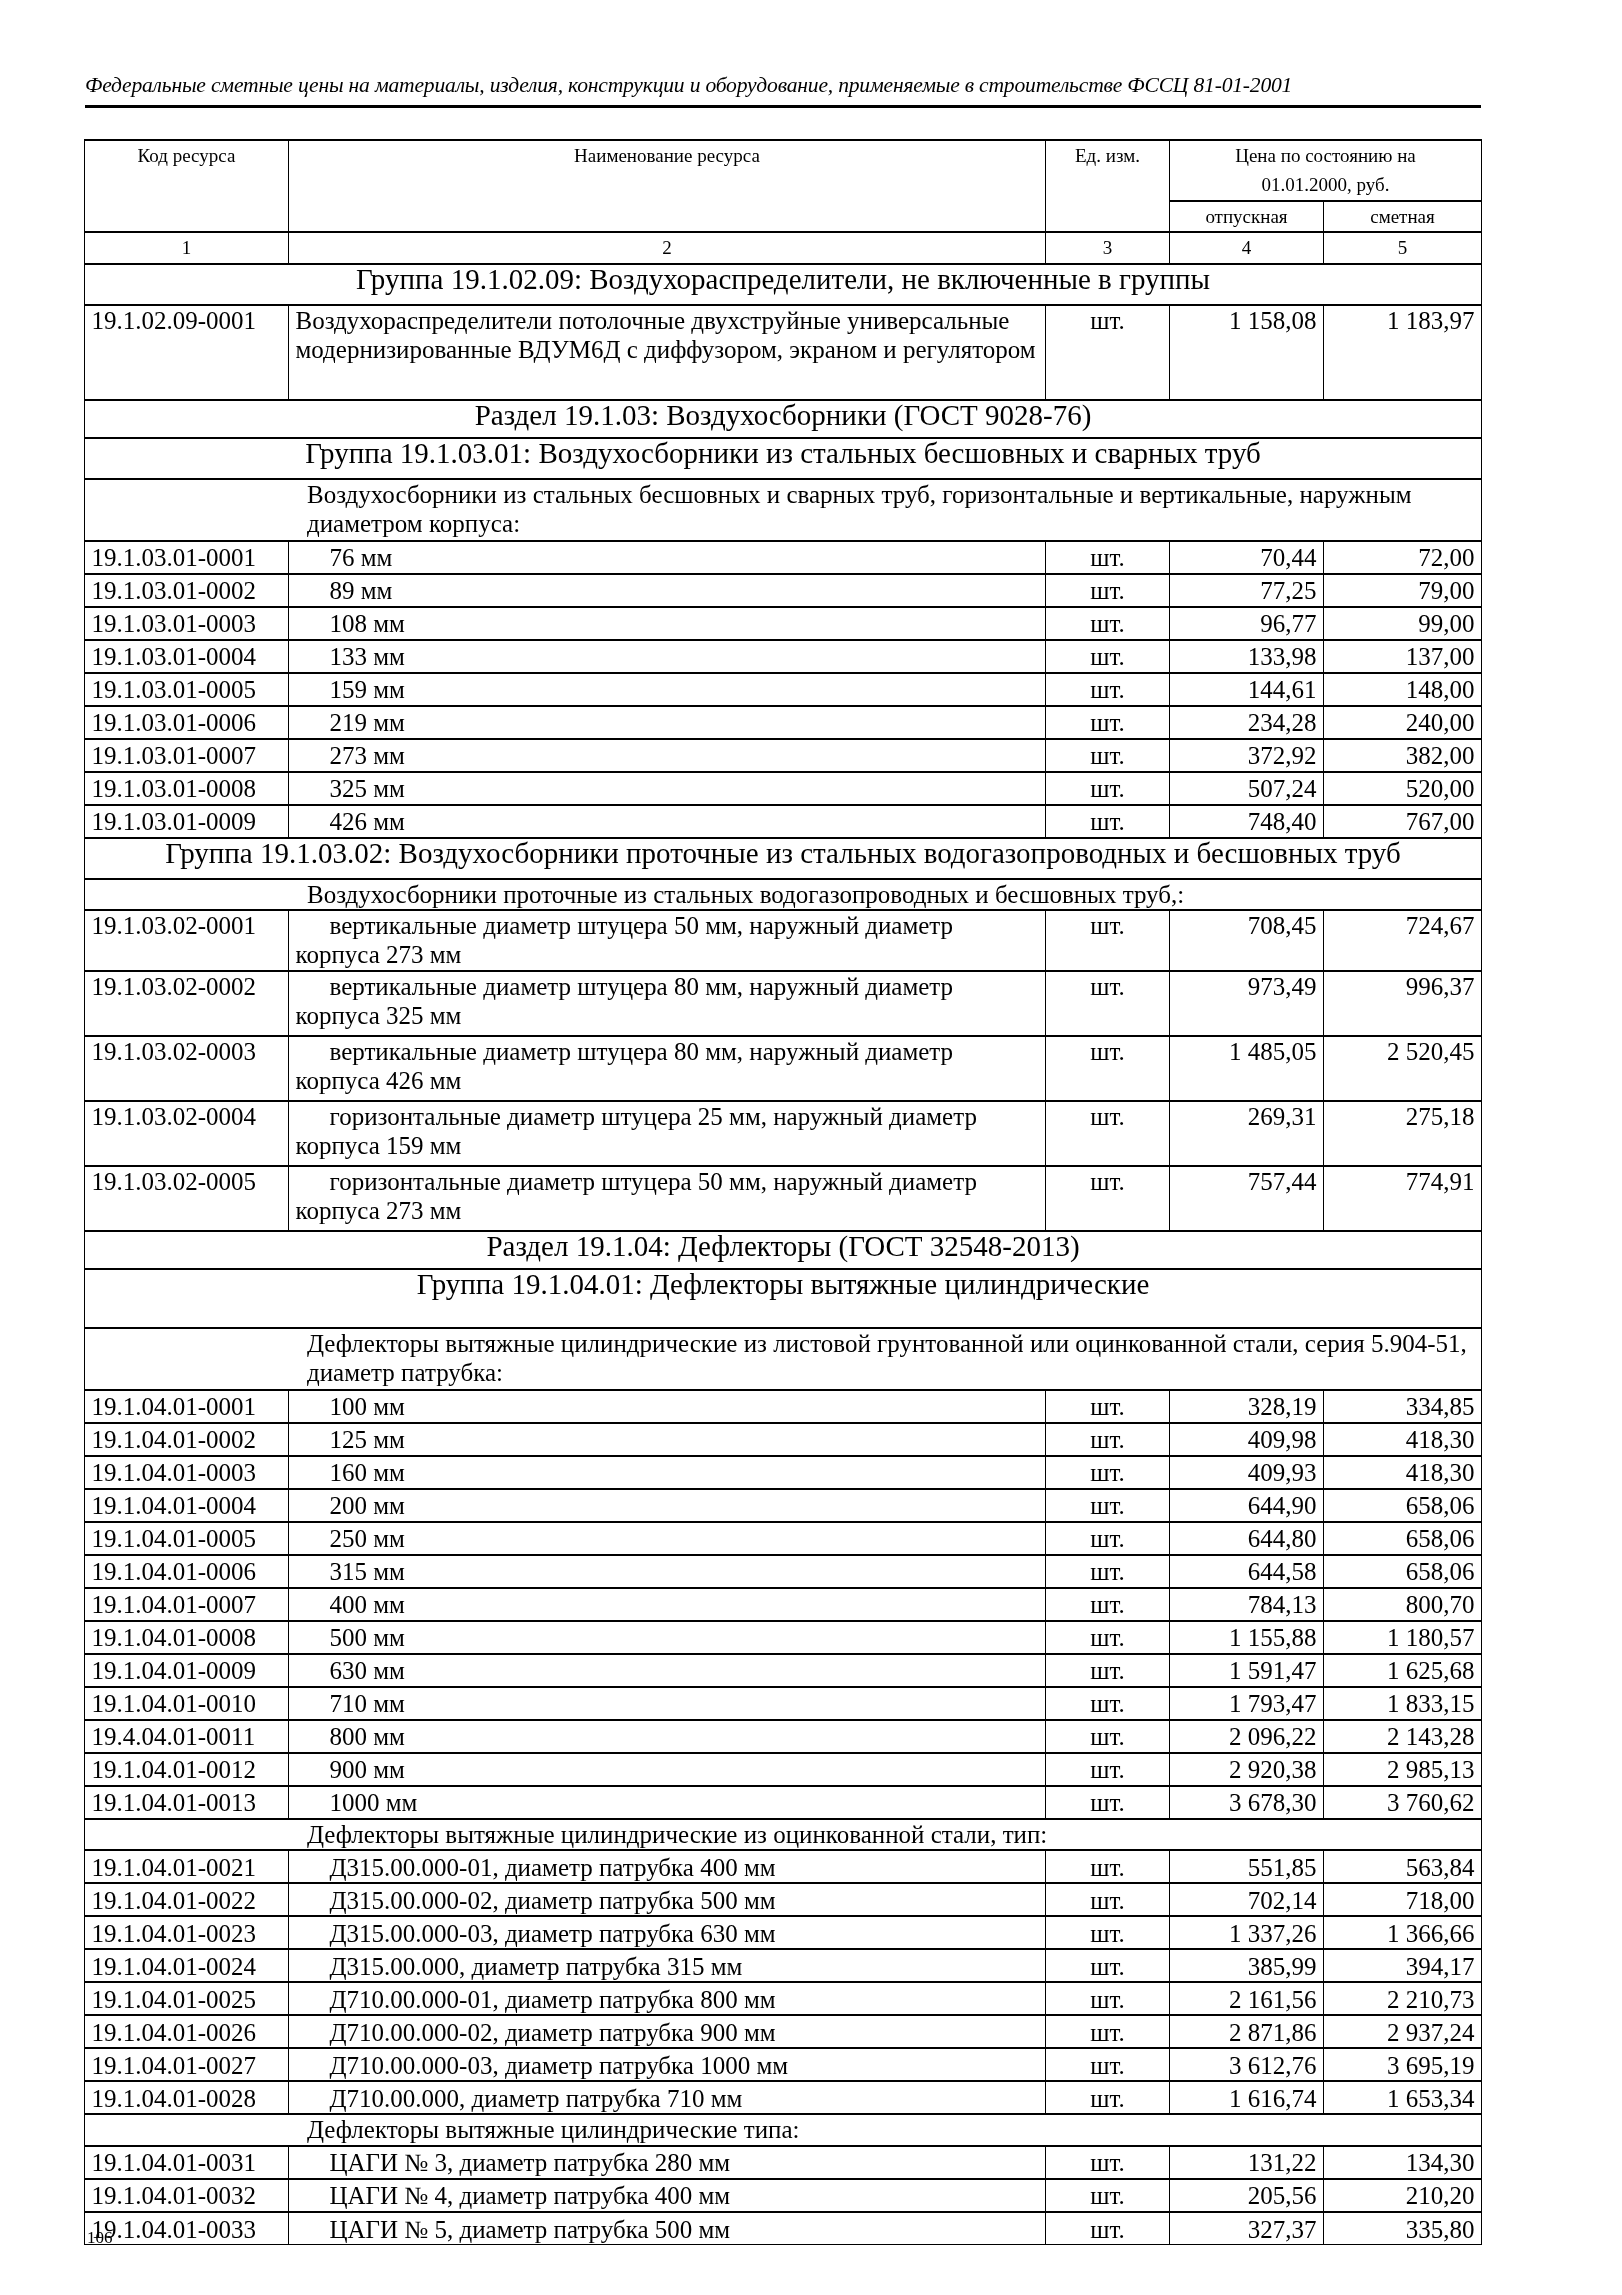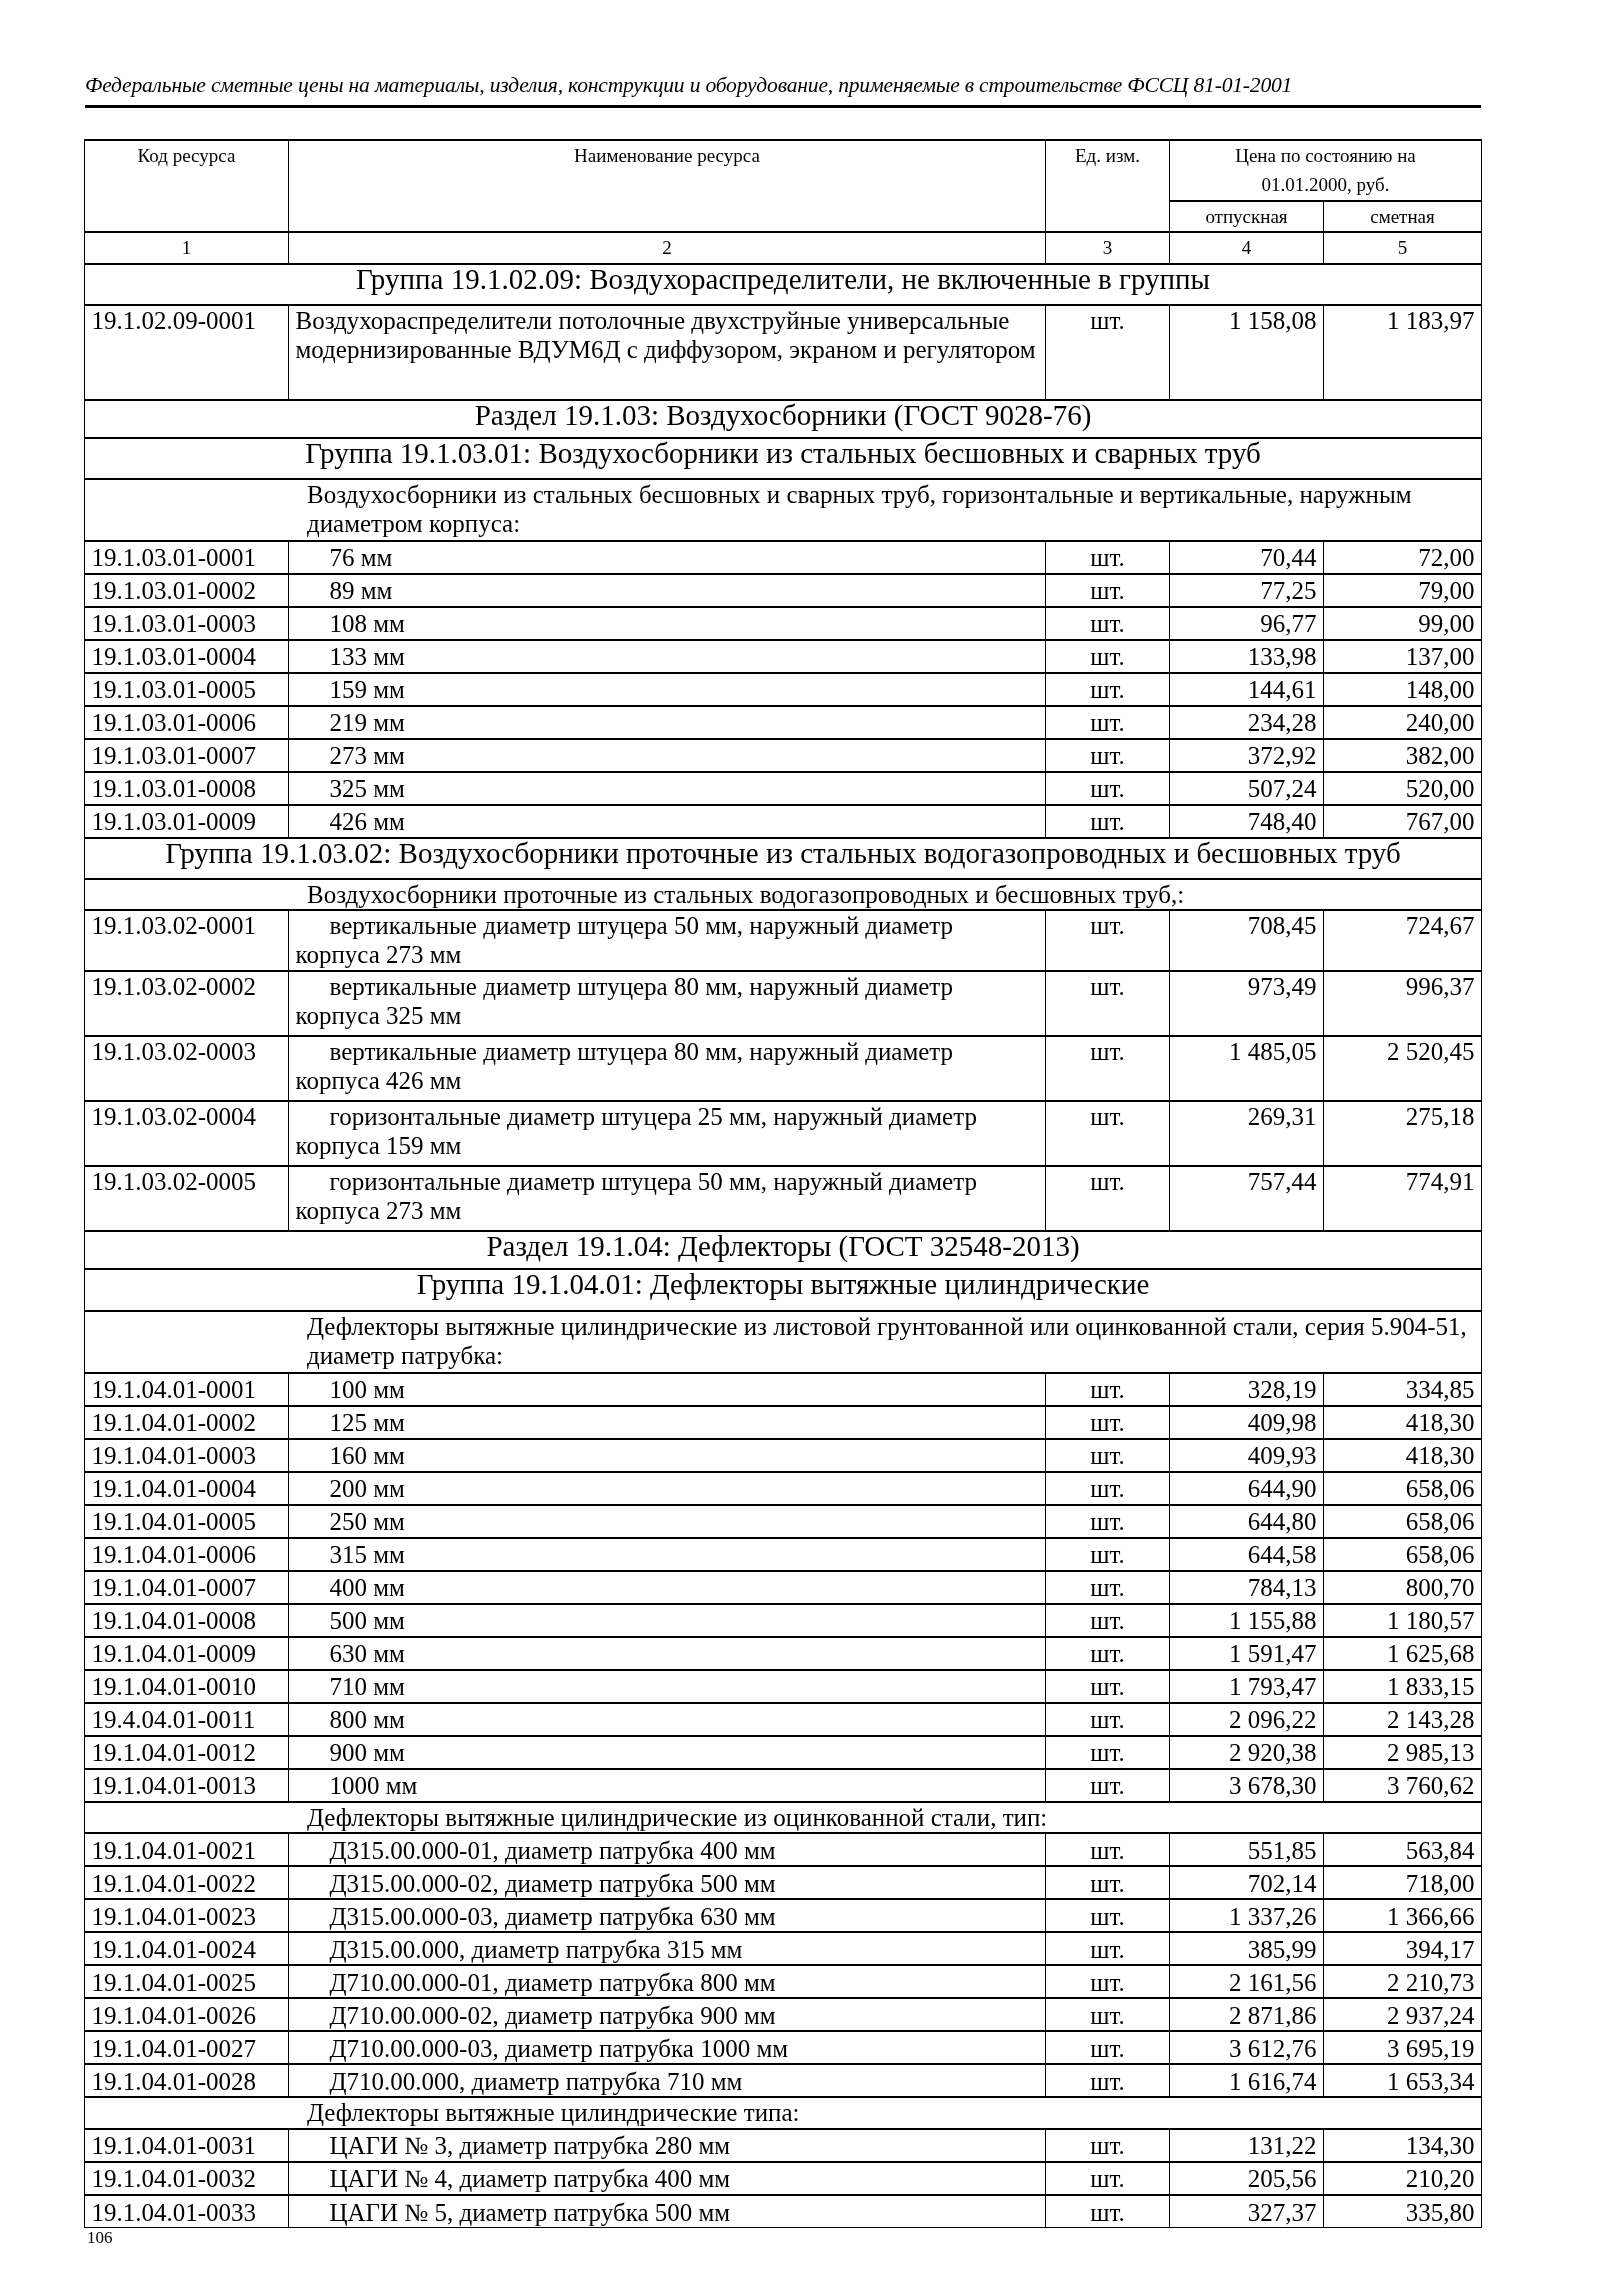--- a/index.html
+++ b/index.html
@@ -182,21 +182,21 @@
       <tr class="multi" style="height: 65px;">
         <td class="code">19.1.03.02-0005</td>
         <td class="name ind">горизонтальные диаметр штуцера 50 мм, наружный диаметр корпуса 273 мм</td>
         <td class="unit">шт.</td>
         <td class="val">757,44</td>
         <td class="val">774,91</td>
       </tr>
       <tr class="banner" style="height: 38px;">
         <td colspan="5">Раздел 19.1.04: Дефлекторы (ГОСТ 32548-2013)</td>
       </tr>
-      <tr class="banner" style="height: 42px;">
+      <tr class="banner" style="height: 59px;">
         <td colspan="5">Группа 19.1.04.01: Дефлекторы вытяжные цилиндрические</td>
       </tr>
       <tr class="desc" style="height: 62px;">
         <td colspan="5" class="text" style="padding-left: 222px;">Дефлекторы вытяжные цилиндрические из листовой грунтованной или оцинкованной стали, серия 5.904-51, диаметр патрубка:</td>
       </tr>
       <tr class="one" style="height: 33px;">
         <td class="code">19.1.04.01-0001</td>
         <td class="name ind">100 мм</td>
         <td class="unit">шт.</td>
         <td class="val">328,19</td>

